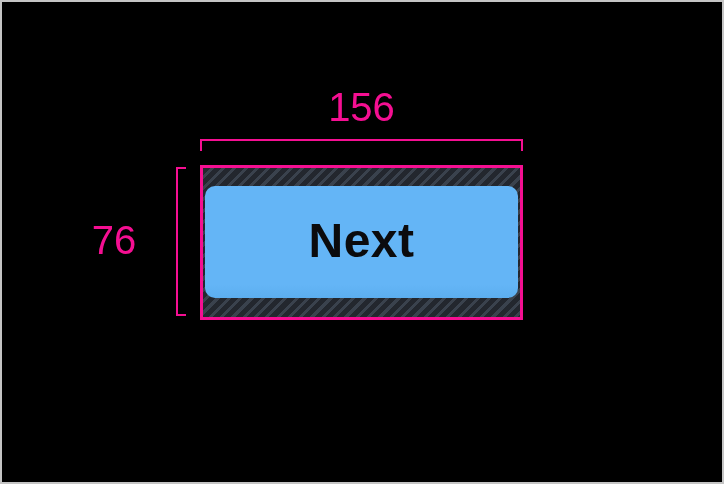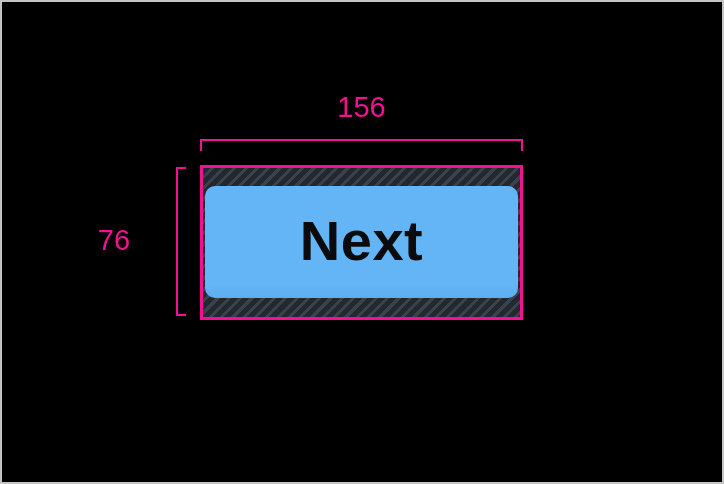--- a/index.html
+++ b/index.html
@@ -11,21 +11,21 @@
     background:var(--canvas-bg,#000);
     box-shadow: inset 0 0 0 2px var(--frame-border,#c4c4c4);
     overflow:hidden;
     font-family:"Liberation Sans", sans-serif;
   }
 
   
   .dim-label{
     position:absolute;
     color:var(--accent,#f50f92);
-    font-size:29px;
+    font-size:40px;
     line-height:35px;
     font-weight:400;
   }
   .width-label{
     left:200px; top:90px; width:323px;
     text-align:center;
   }
   .height-label{
     left:72px; top:223px; width:86px;
     text-align:center; padding-right:2px;
@@ -65,21 +65,21 @@
     );
   }
   .next-btn{
     position:absolute;
     left:2px; right:2px; top:18px; bottom:19px;
     border:none; outline:none;
     border-radius:10px;
     background:linear-gradient(var(--button-fill,#64b5f6) 88%, var(--button-fill-bottom,#5caeef));
     color:var(--button-text,#0b0b0d);
     font-family:"Liberation Sans", sans-serif;
-    font-size:56px;
+    font-size:48px;
     font-weight:700;
     letter-spacing:0.5px;
     display:flex; align-items:center; justify-content:center;
     padding:0 0 4px 0;
     cursor:pointer;
   }
 </style>
 </head>
 <body>
 

